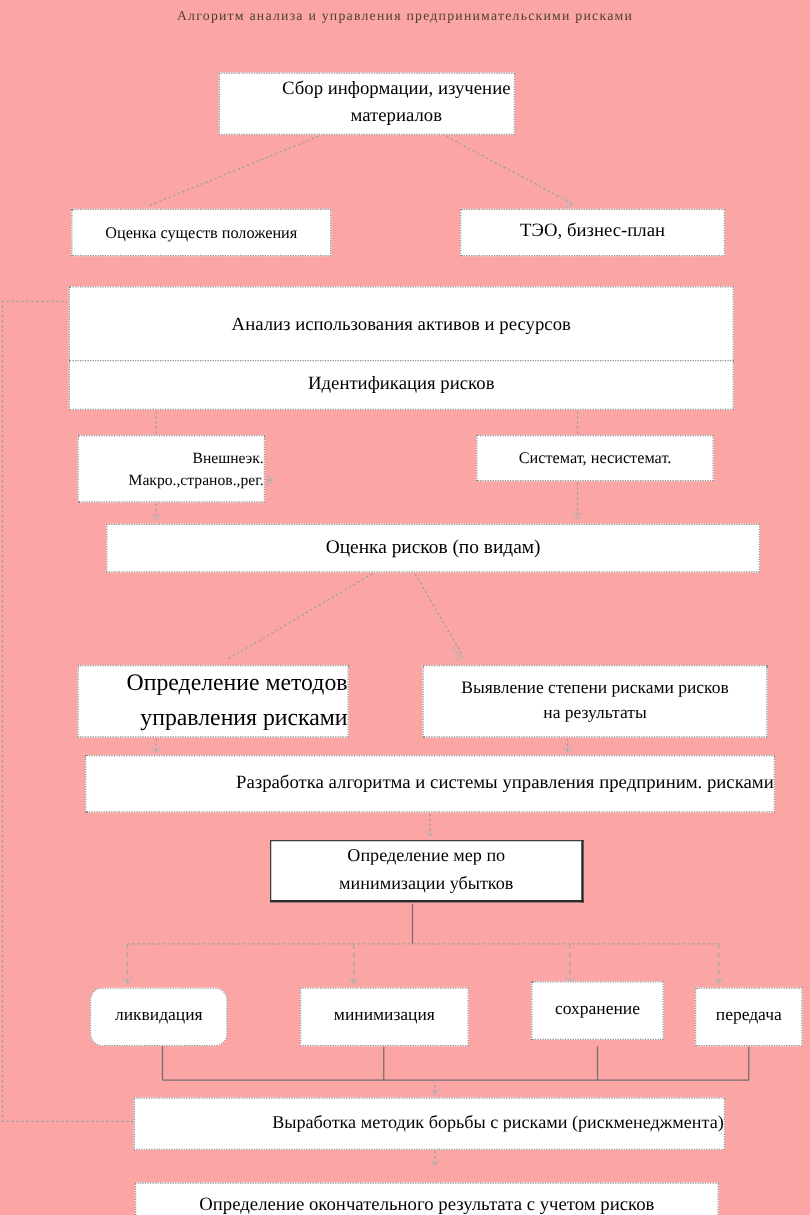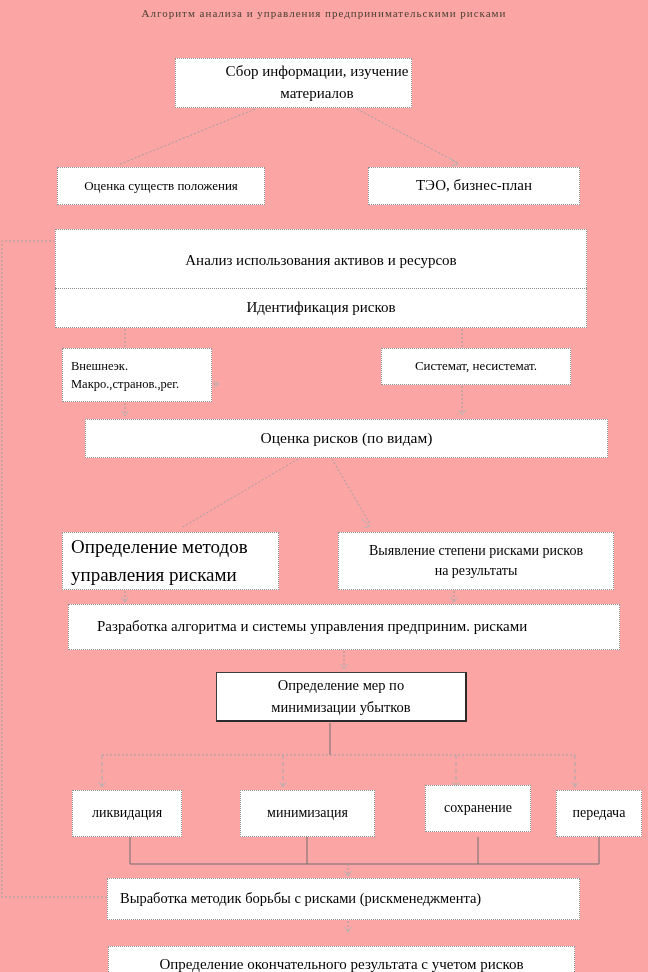--- a/index.html
+++ b/index.html
@@ -10,21 +10,21 @@
   .chart-title{
     position:absolute;top:7px;left:0;width:648px;text-align:center;
     font-size:11px;letter-spacing:1px;color:#4c4134;
   }
   .box{
     position:absolute;background:#fff;border:1px dotted #8f8f8f;color:#000;
     box-sizing:border-box;display:flex;flex-direction:column;justify-content:center;
     text-align:center;
   }
   .box .ln{display:block;line-height:1.45;}
-  .box.align-left{text-align:left;}
+  .box.align-left{text-align:right;}
   .box.strong-border{border:1px solid #3c3c3c;border-right:2px solid #2b2b2b;border-bottom:2px solid #2b2b2b;}
   svg.connectors{position:absolute;left:0;top:0;pointer-events:none;}
   .dotted{stroke:#9f9f9f;stroke-width:1;stroke-dasharray:2 2;fill:none;}
   .dashedln{stroke:#a8a8a8;stroke-width:1;stroke-dasharray:4 3;fill:none;}
   .solidln{stroke:#6f6f6f;stroke-width:1;fill:none;}
   .ah{stroke:#b4b4b4;stroke-width:1;fill:none;}
   .blackarrow{stroke:#000;stroke-width:1.5;fill:none;}
   .blackhead{fill:#000;stroke:none;}
 </style>
 </head>
@@ -140,21 +140,21 @@
 
   <div class="box align-left" style="left:68px;top:604px;width:552px;height:46px;font-size:15px;padding-left:28px;">
     <span class="ln">Разработка алгоритма и системы управления предприним. рисками</span>
   </div>
 
   <div class="box strong-border" style="left:216px;top:672px;width:251px;height:50px;font-size:14.5px;">
     <span class="ln">Определение мер по</span>
     <span class="ln">минимизации убытков</span>
   </div>
 
-  <div class="box" style="left:72px;top:790px;width:110px;height:47px;font-size:14px;">
+  <div class="box" style="left:72px;top:790px;width:110px;height:47px;font-size:14px;border-radius:10px;">
     <span class="ln">ликвидация</span>
   </div>
 
   <div class="box" style="left:240px;top:790px;width:135px;height:47px;font-size:14px;">
     <span class="ln">минимизация</span>
   </div>
 
   <div class="box" style="left:425px;top:785px;width:106px;height:47px;font-size:14px;">
     <span class="ln">сохранение</span>
   </div>

